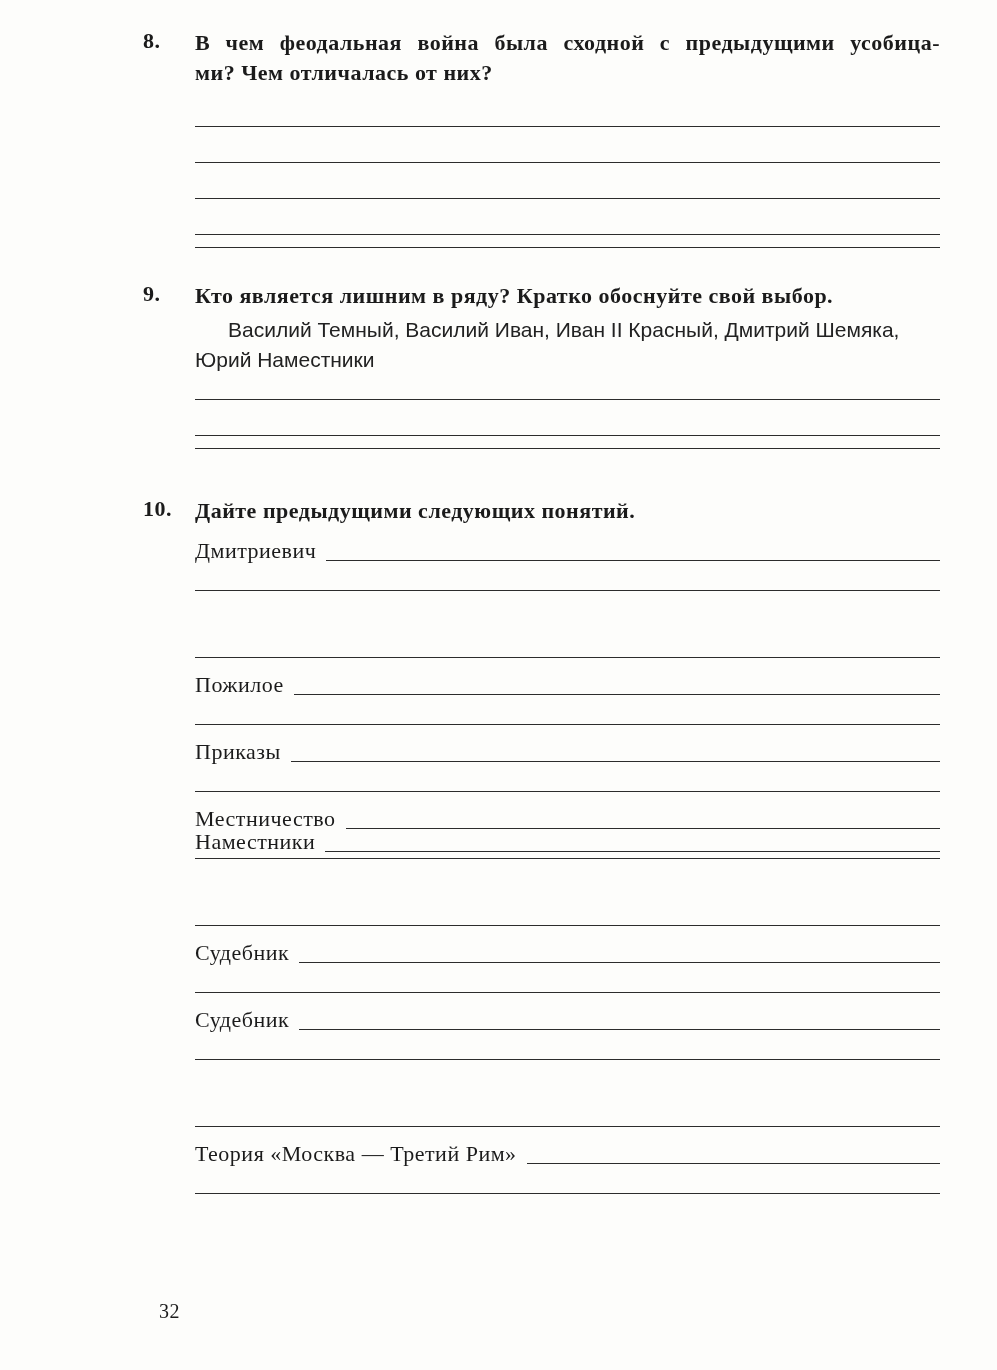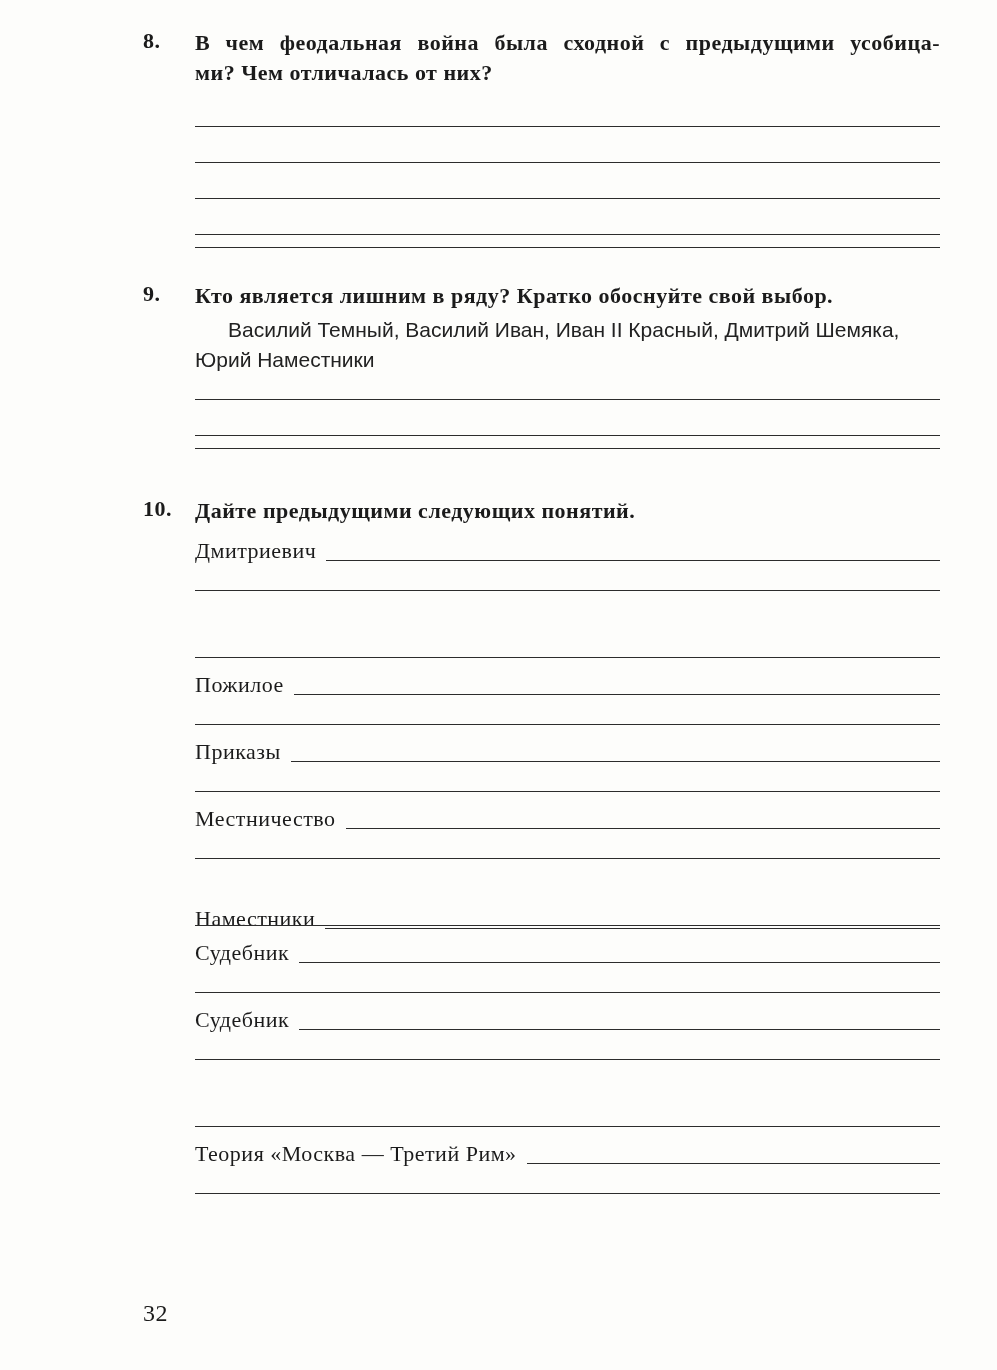--- a/index.html
+++ b/index.html
@@ -61,23 +61,23 @@
   }
   .term { white-space: nowrap; padding-right: 10px; }
   .term-fill {
     flex: 1;
     border-bottom: 1.5px solid #2c2c2c;
     margin-bottom: 3px;
     min-width: 40px;
   }
   .page-number {
     position: absolute;
-    left: 143px;
+    left: 159px;
     top: 1300px;
-    font-size: 24px;
+    font-size: 20px;
     letter-spacing: 0.5px;
   }
 </style>
 </head>
 <body>
 
 <div class="page">
 
   <div class="qnum" style="top:28px">8.</div>
   <div class="qtext" style="top:58px">ми? Чем отличалась от них?</div>
@@ -123,21 +123,21 @@
     <span class="term-fill"></span>
   </div>
   <div class="hline" style="top:791px"></div>
 
   <div class="term-row" style="top:806px">
     <span class="term">Местничество</span>
     <span class="term-fill"></span>
   </div>
   <div class="hline" style="top:858px"></div>
 
-  <div class="term-row" style="top:906px">
+  <div class="term-row" style="top:829px">
     <span class="term">Наместники</span>
     <span class="term-fill"></span>
   </div>
   <div class="hline" style="top:925px"></div>
 
   <div class="term-row" style="top:940px">
     <span class="term">Судебник</span>
     <span class="term-fill"></span>
   </div>
   <div class="hline" style="top:992px"></div>

